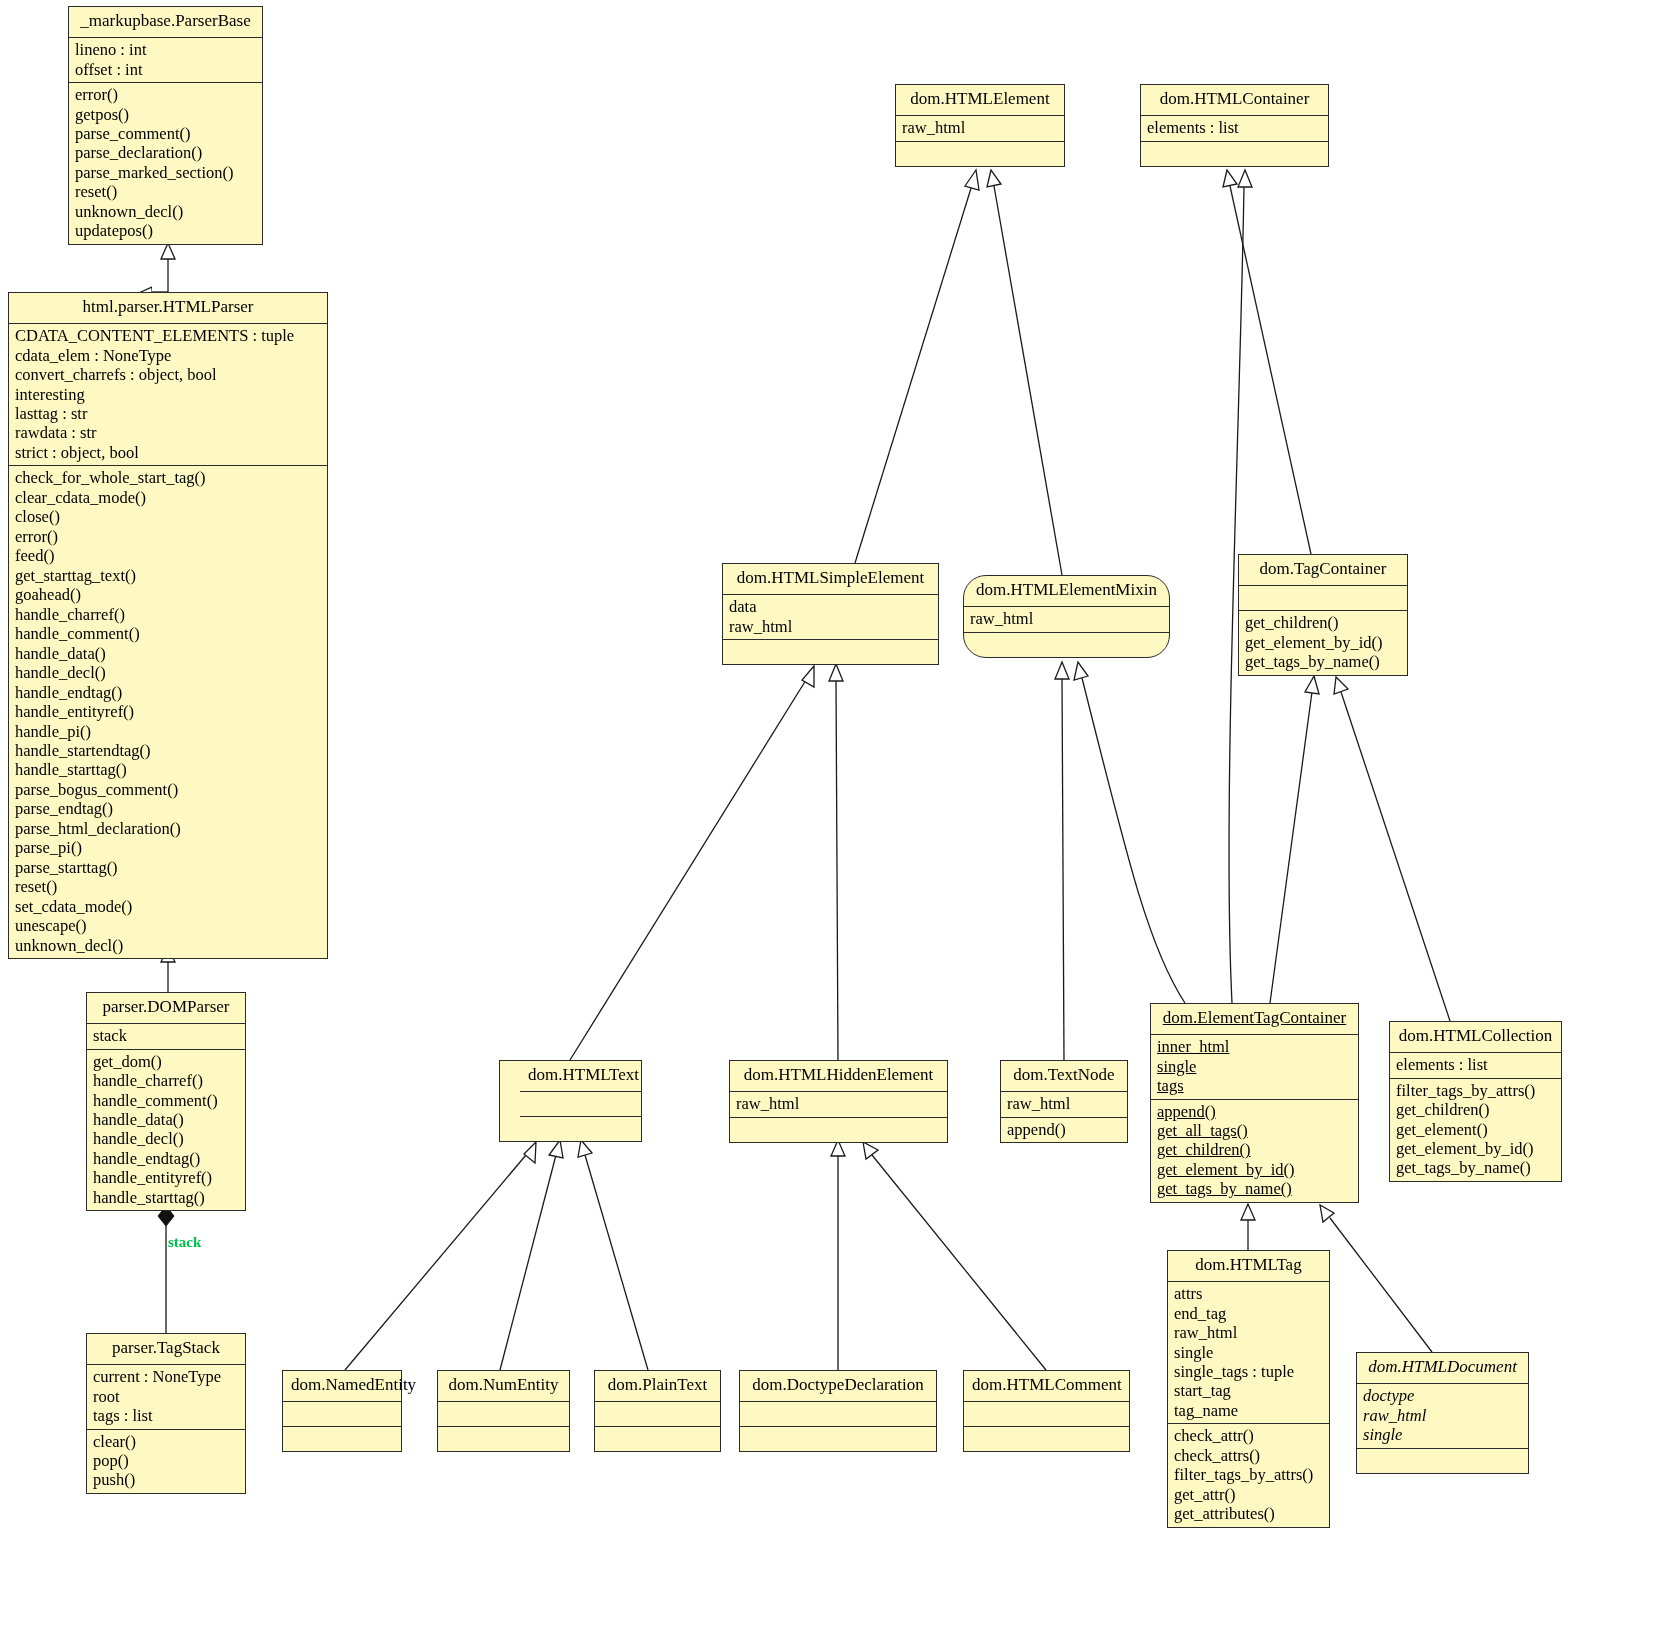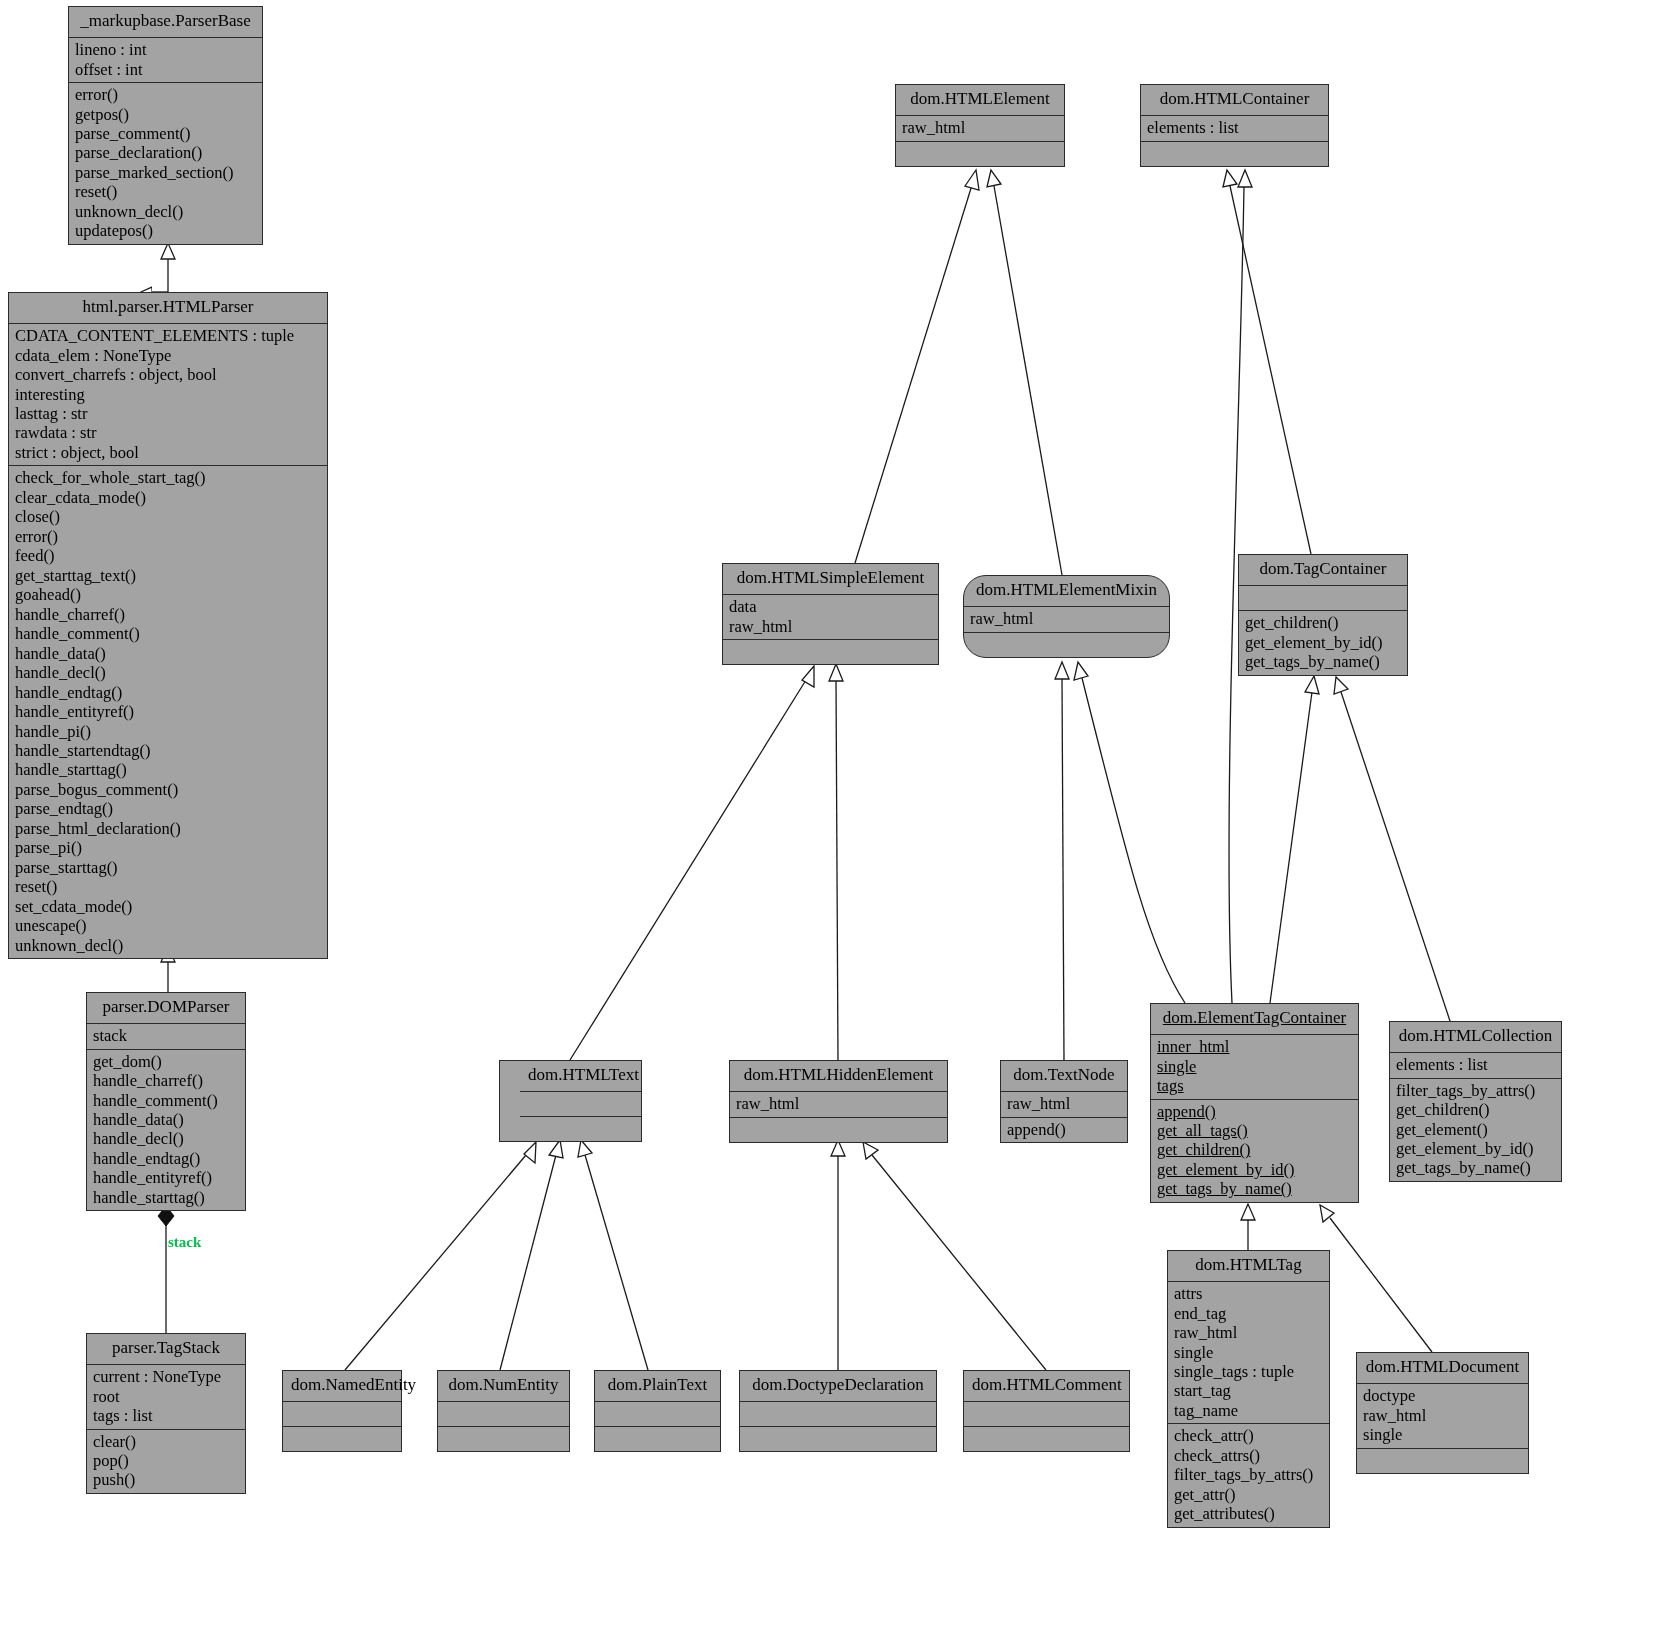--- a/index.html
+++ b/index.html
@@ -21,21 +21,21 @@
     left: 0;
     top: 0;
     width: 1663px;
     height: 1651px;
     pointer-events: none;
   }
   .uml-class {
     position: absolute;
     box-sizing: border-box;
     border: 1.5px solid #2b2b2b;
-    background: #a3a3a3;
+    background: #fef9c3;
     z-index: 5;
   }
   .uml-title {
     text-align: center;
     font-size: 17px;
     line-height: 1.42;
     padding: 2px 8px 4px 8px;
     white-space: nowrap;
     color: #000000;
   }
@@ -359,21 +359,21 @@
       </div>
       <div class="uml-sep"></div>
       <div class="uml-compartment">
         <div class="row">check_attr()</div>
         <div class="row">check_attrs()</div>
         <div class="row">filter_tags_by_attrs()</div>
         <div class="row">get_attr()</div>
         <div class="row">get_attributes()</div>
       </div>
     </div>
-    <div class="uml-class" style="left: 1356px; top: 1352px; width: 173px;">
+    <div class="uml-class" style="left: 1356px; top: 1352px; width: 173px; font-style: italic;">
       <div class="uml-title">dom.HTMLDocument</div>
       <div class="uml-sep"></div>
       <div class="uml-compartment">
         <div class="row">doctype</div>
         <div class="row">raw_html</div>
         <div class="row">single</div>
       </div>
       <div class="uml-sep"></div>
       <div class="uml-compartment empty"></div>
     </div>

